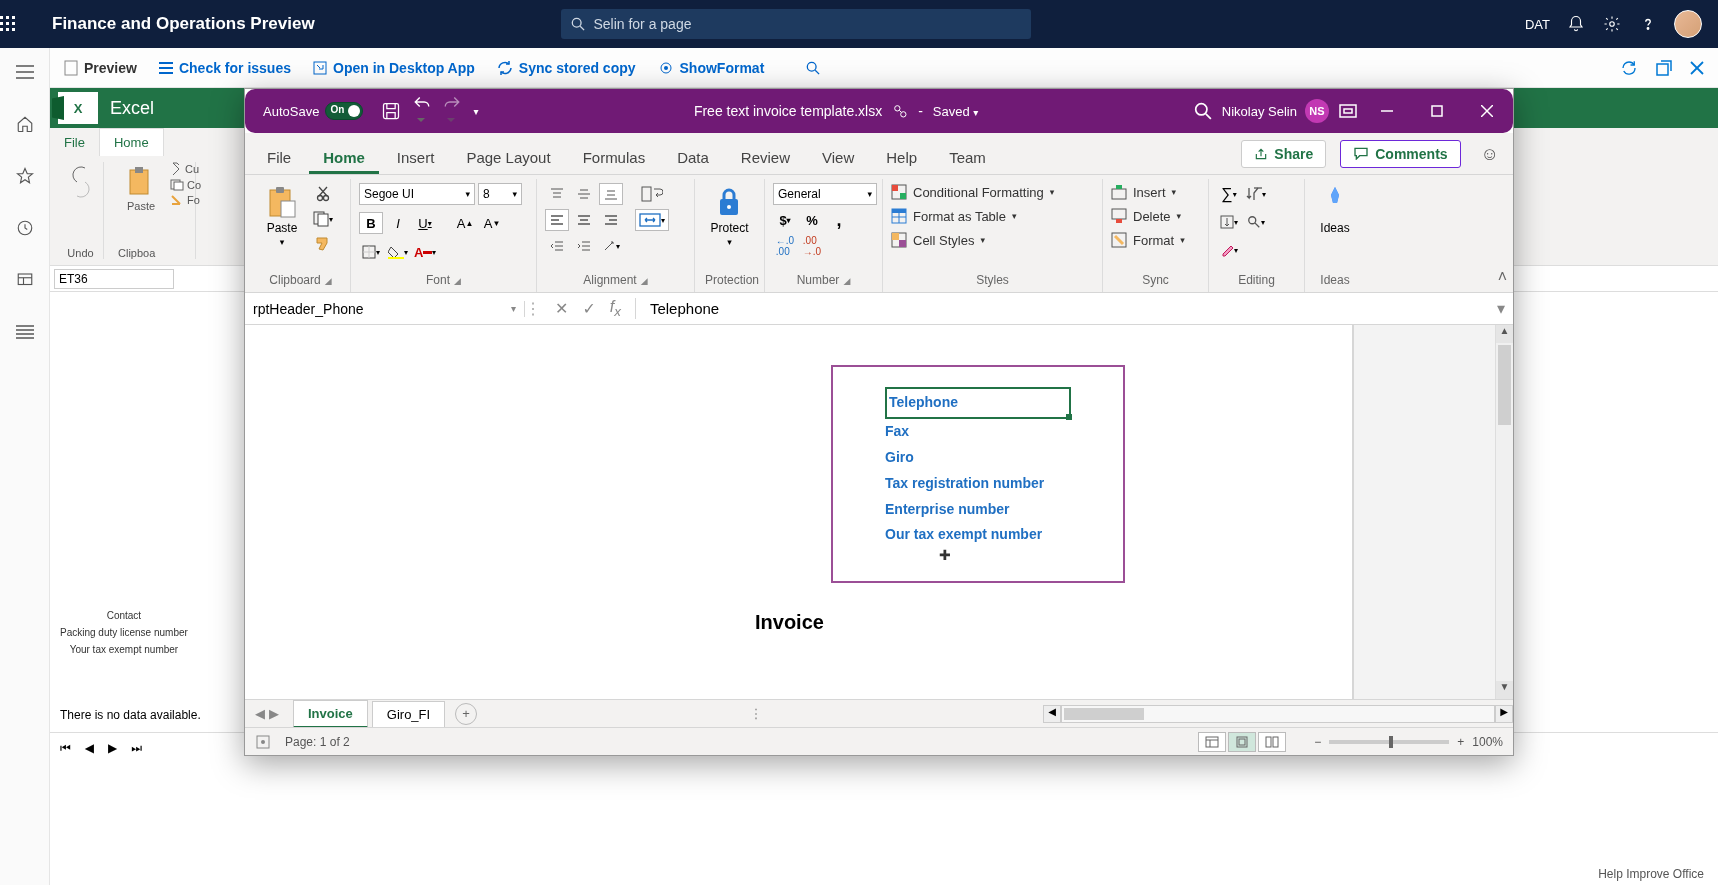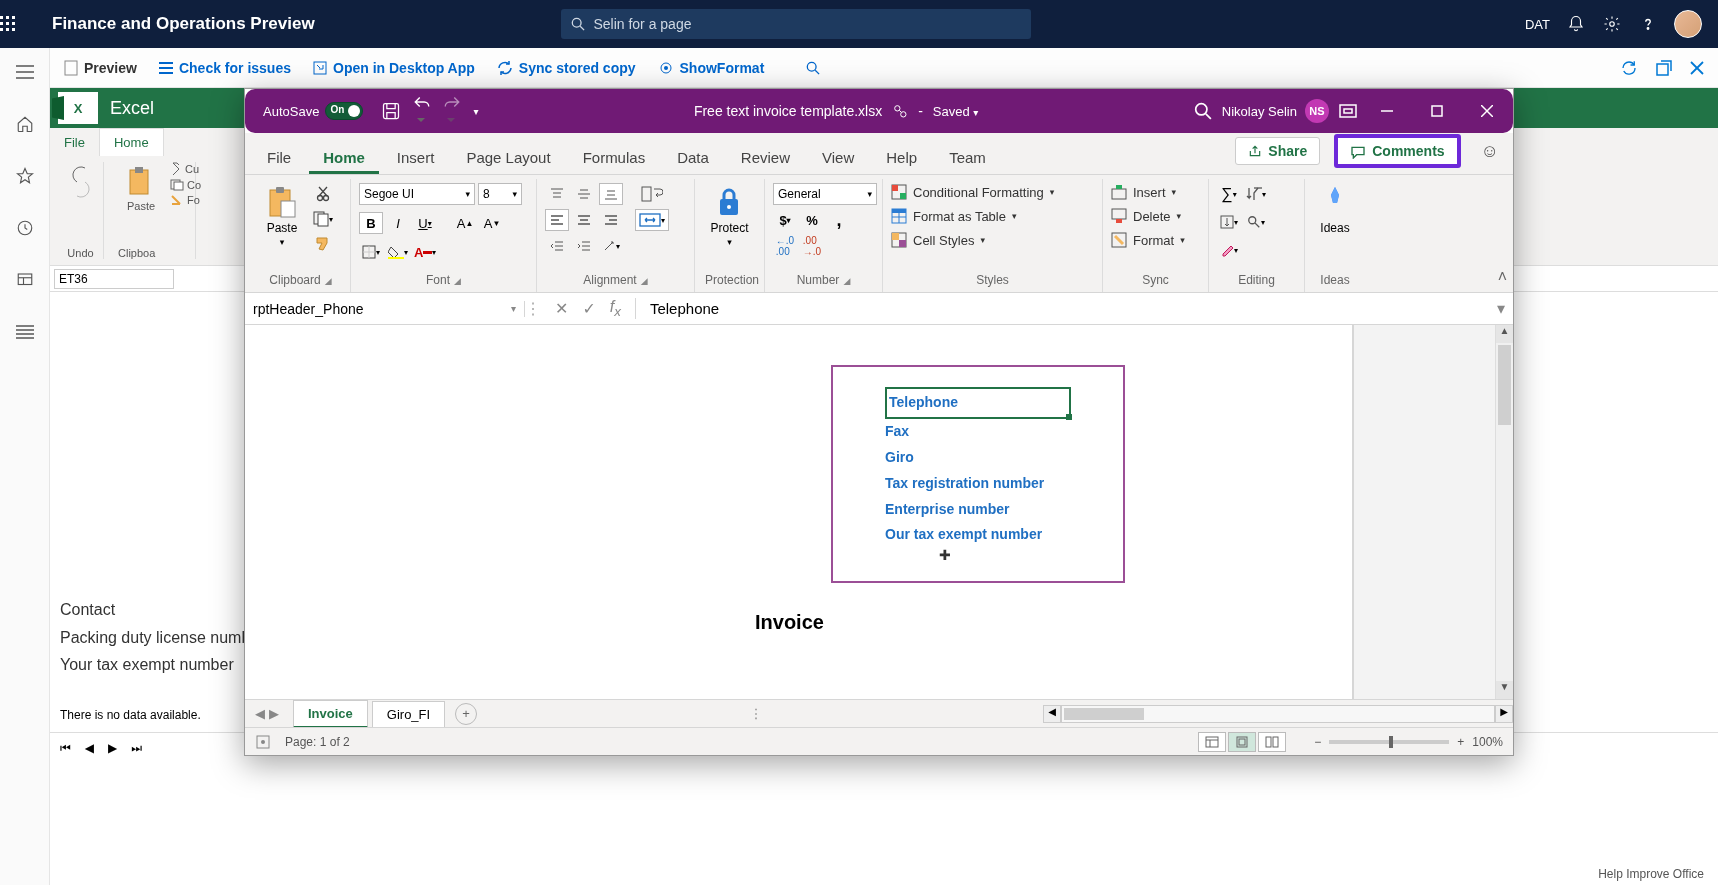--- a/index.html
+++ b/index.html
@@ -36,21 +36,21 @@
 .bg-header .nm { font-size:18px; }
 .bg-tabs { height:28px; background:#f3f2f1; display:flex; align-items:flex-end; font-size:13px; }
 .bg-tabs .tab { padding:6px 14px; color:#217346; }
 .bg-tabs .tab.first { background:#fff; border:1px solid #ddd; border-bottom:none;}
 .bg-ribbon { height:110px; background:#f3f2f1; border-bottom:1px solid #ddd; padding:6px 8px; font-size:11px; color:#555; display:flex; gap:8px;}
 .bg-ribbon .grp { display:flex; flex-direction:column; justify-content:flex-end; align-items:center; padding:0 6px; border-right:1px solid #ddd;}
 .bg-ribbon .grp .gname { margin-top:auto; font-size:11px;}
 .bg-namebox { height:26px; display:flex; align-items:center; border-bottom:1px solid #ddd; }
 .bg-namebox input { width:120px; font-size:12px; border:1px solid #ccc; padding:2px 4px; margin-left:4px;}
 .bg-sheet { position:relative; height:440px; background:#fff; overflow:hidden; }
-.bg-sheet .side { padding:10px; font-size:16px; color:#333; position:absolute; bottom:44px; left:0; line-height:1.7;}
+.bg-sheet .side { padding:10px; font-size:10px; color:#333; position:absolute; bottom:64px; left:0; line-height:1.7;text-align:center;}
 .bg-sheet .nodata { position:absolute; bottom:10px; left:10px; font-size:12px;}
 .bg-bottom { height:30px; border-top:1px solid #ddd; display:flex; align-items:center; padding:0 10px; gap:14px; font-size:12px;}
 .help-improve { position:absolute; bottom:4px; right:14px; font-size:12px; color:#555;}
 
 
 .excel-win { position:absolute; left:244px; top:88px; width:1270px; height:668px; background:#fff; box-shadow:0 8px 30px rgba(0,0,0,.35); border:1px solid #999; display:flex; flex-direction:column; }
 
 .ew-titlebar { height:44px; background:#701a75; display:flex; align-items:center; color:#fff; padding:0 6px; gap:10px;border-radius:10px; }
 .ew-titlebar .autosave { display:flex; align-items:center; gap:6px; font-size:13px; margin-left:12px;}
 .ew-titlebar .autosave .pill { width:38px; height:18px; border-radius:9px; background:#135c38; position:relative; border:1px solid #0b4a2d;}
@@ -62,21 +62,21 @@
 .ew-titlebar .winright { display:flex; align-items:center; gap:10px; }
 .ew-titlebar .user { display:flex; align-items:center; gap:8px; font-size:13px;}
 .ew-titlebar .user .badge { width:24px; height:24px; border-radius:50%; background:#c239b3; display:flex; align-items:center; justify-content:center; font-size:11px; font-weight:600;}
 .ew-titlebar .winbtn { width:40px; height:40px; display:flex; align-items:center; justify-content:center;}
 
 .ew-tabs { height:42px; background:#f3f2f1; display:flex; align-items:flex-end; padding:0 8px; font-size:15px; gap:4px; border-bottom:1px solid #d6d6d6;}
 .ew-tabs .tab { padding:10px 14px 8px; color:#444; cursor:pointer;}
 .ew-tabs .tab.active { color:#217346; font-weight:600; border-bottom:3px solid #217346; padding-bottom:5px;}
 .ew-tabs .right { margin-left:auto; display:flex; align-items:center; gap:14px; padding-bottom:6px;}
 .ew-tabs .share { border:1px solid #ccc; background:#fff; padding:5px 12px; border-radius:3px; color:#217346; font-weight:600; display:flex; align-items:center; gap:6px; font-size:14px;}
-.ew-tabs .comments { border:4px solid #6d28d9; background:#fff; padding:5px 12px; border-radius:3px; color:#217346; font-weight:600; display:flex; align-items:flex-end; gap:6px; font-size:14px;}
+.ew-tabs .comments { border:1px solid #6d28d9; background:#fff; padding:5px 12px; border-radius:3px; color:#217346; font-weight:600; display:flex; align-items:flex-start; gap:6px; font-size:14px;}
 .ew-tabs .smiley { font-size:18px; color:#555; padding:0 6px;}
 
 .ew-ribbon { height:118px; background:#f3f2f1; border-bottom:1px solid #d6d6d6; display:flex; padding:4px 6px 0; position:relative;}
 .rgroup { display:flex; flex-direction:column; padding:0 8px; border-right:1px solid #dcdcdc; }
 .rgroup .body { flex:1; display:flex; align-items:flex-start; gap:6px; padding-top:4px;}
 .rgroup .lbl { text-align:center; font-size:12px; color:#666; padding:3px 2px 5px;}
 .rgroup .dlg { font-size:9px; color:#888; margin-left:4px;}
 .sel { border:1px solid #bbb; background:#fff; padding:2px 4px; font-size:12px; height:22px; display:flex; align-items:center; justify-content:space-between; gap:6px;}
 .btnrow { display:flex; gap:3px; align-items:center;}
 .ibtn { width:24px; height:22px; display:flex; align-items:center; justify-content:center; font-size:13px; border:1px solid transparent;}

